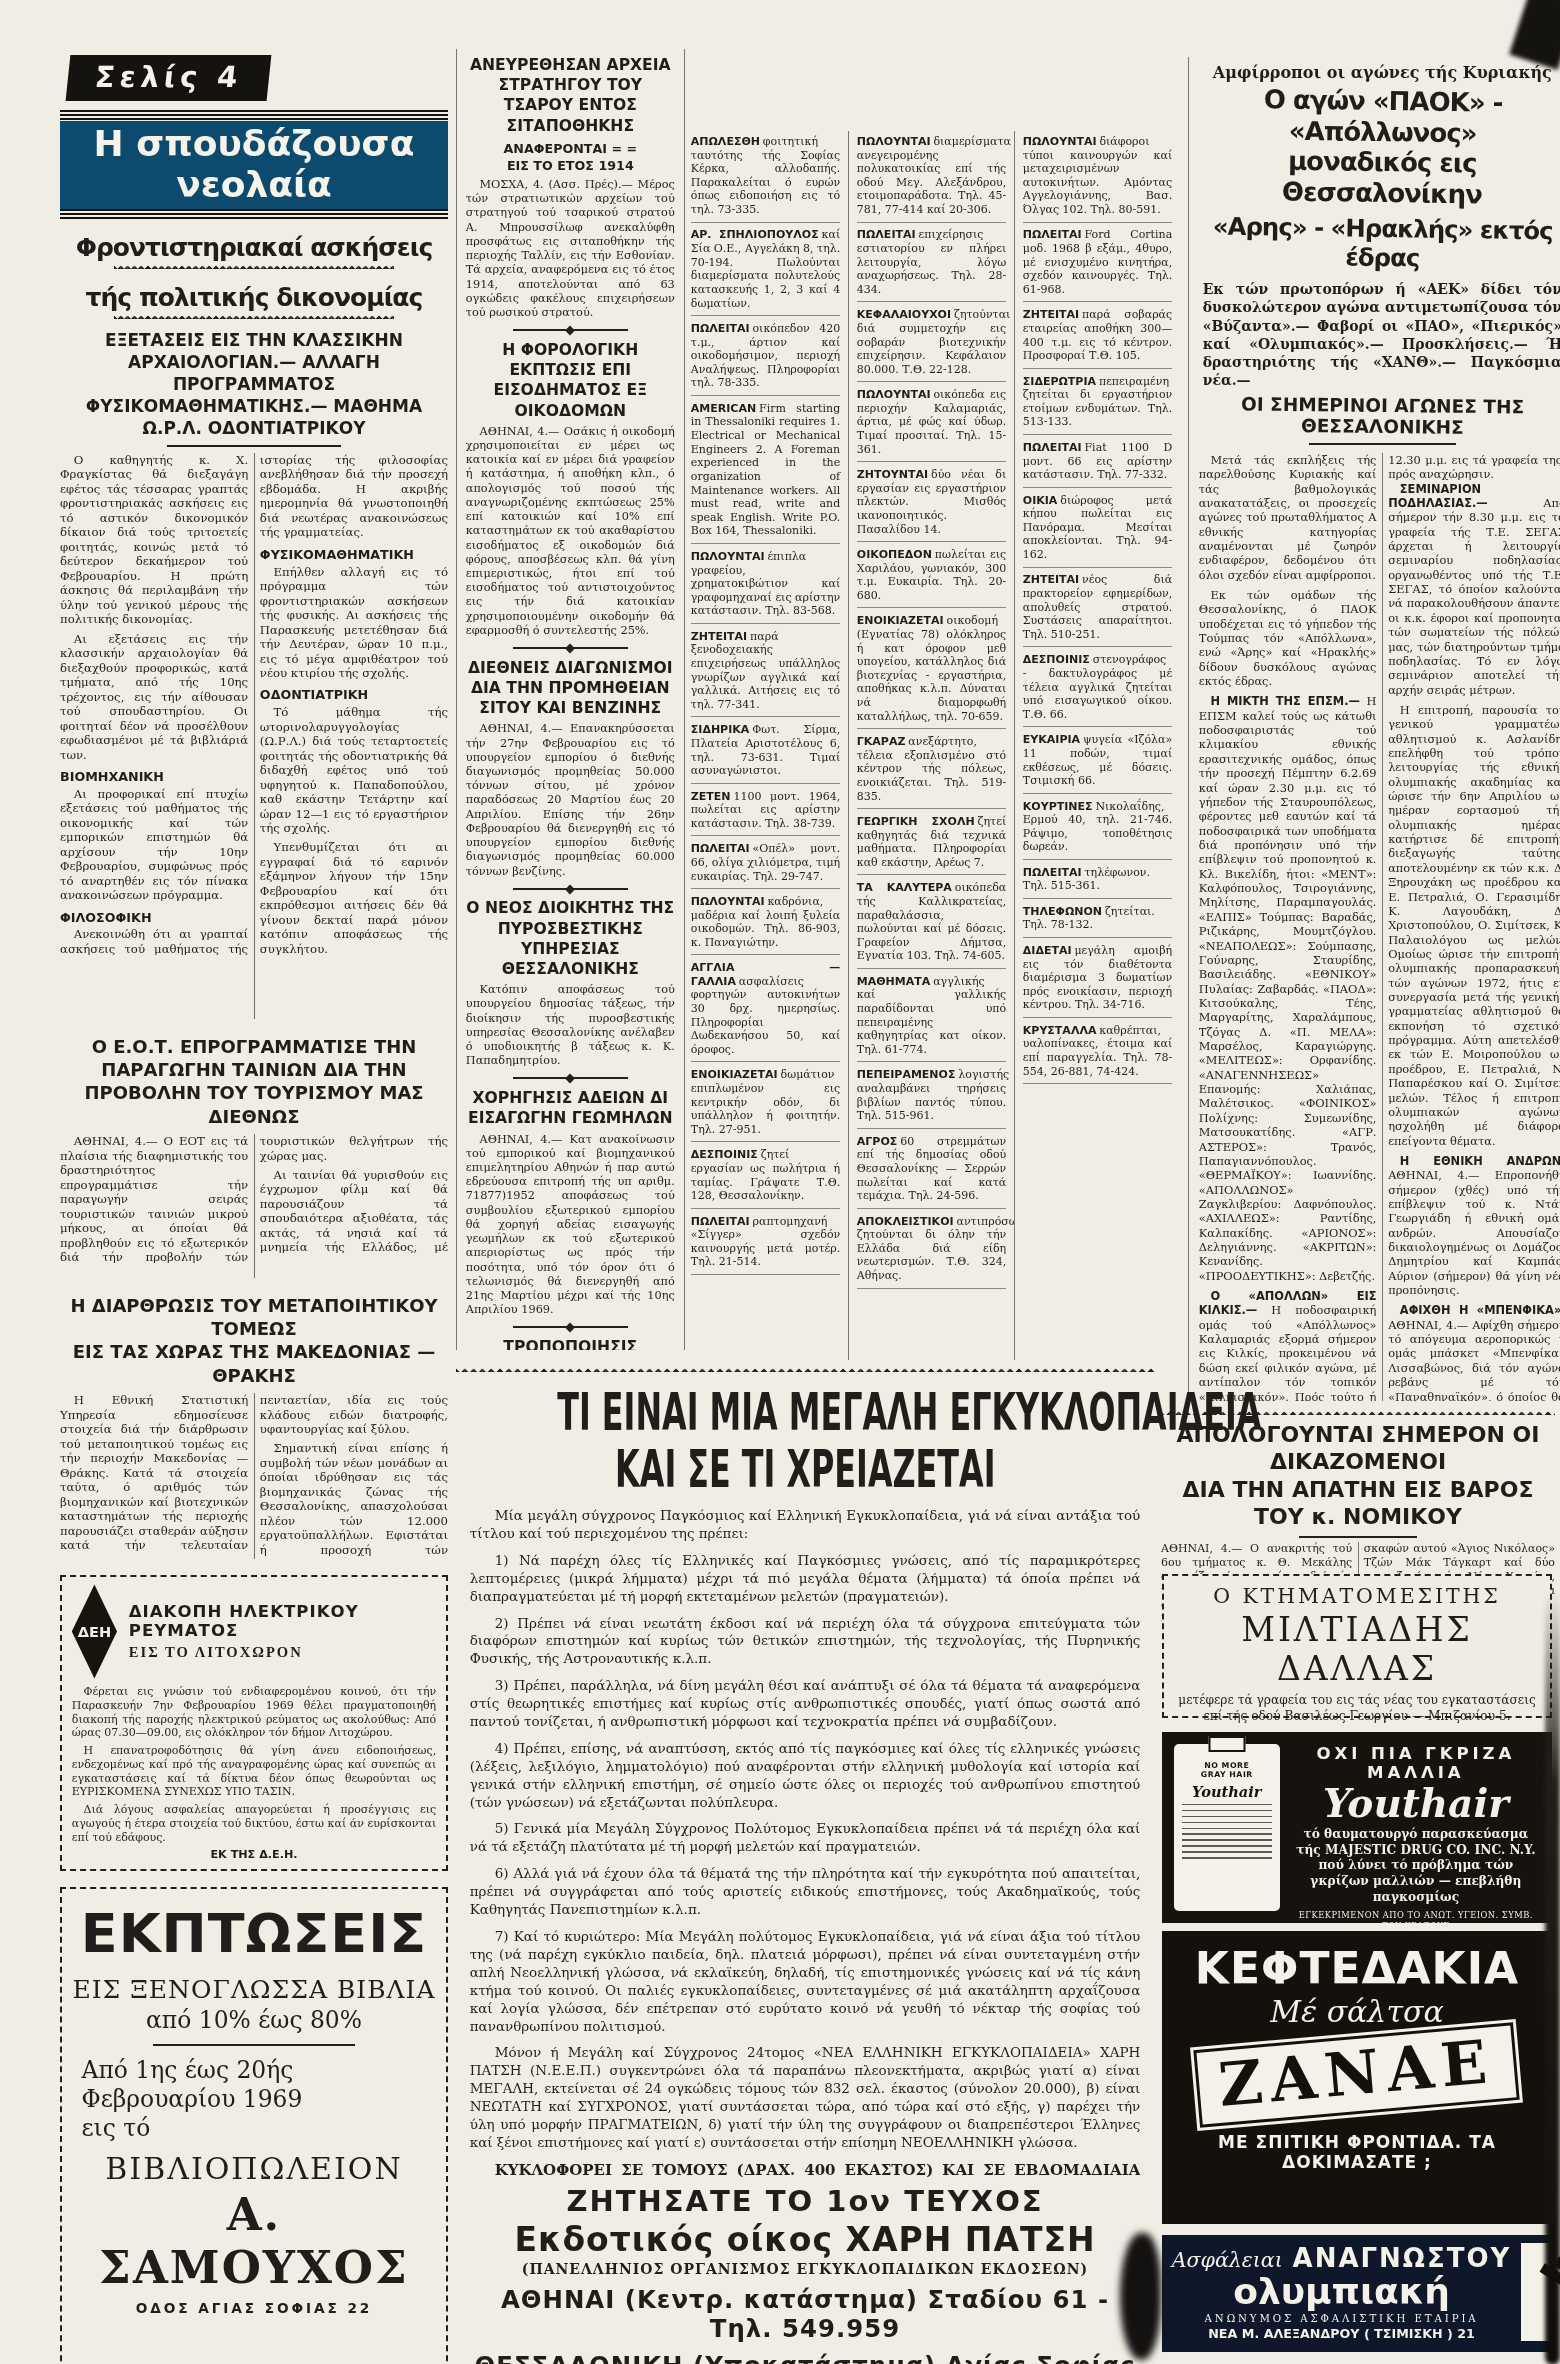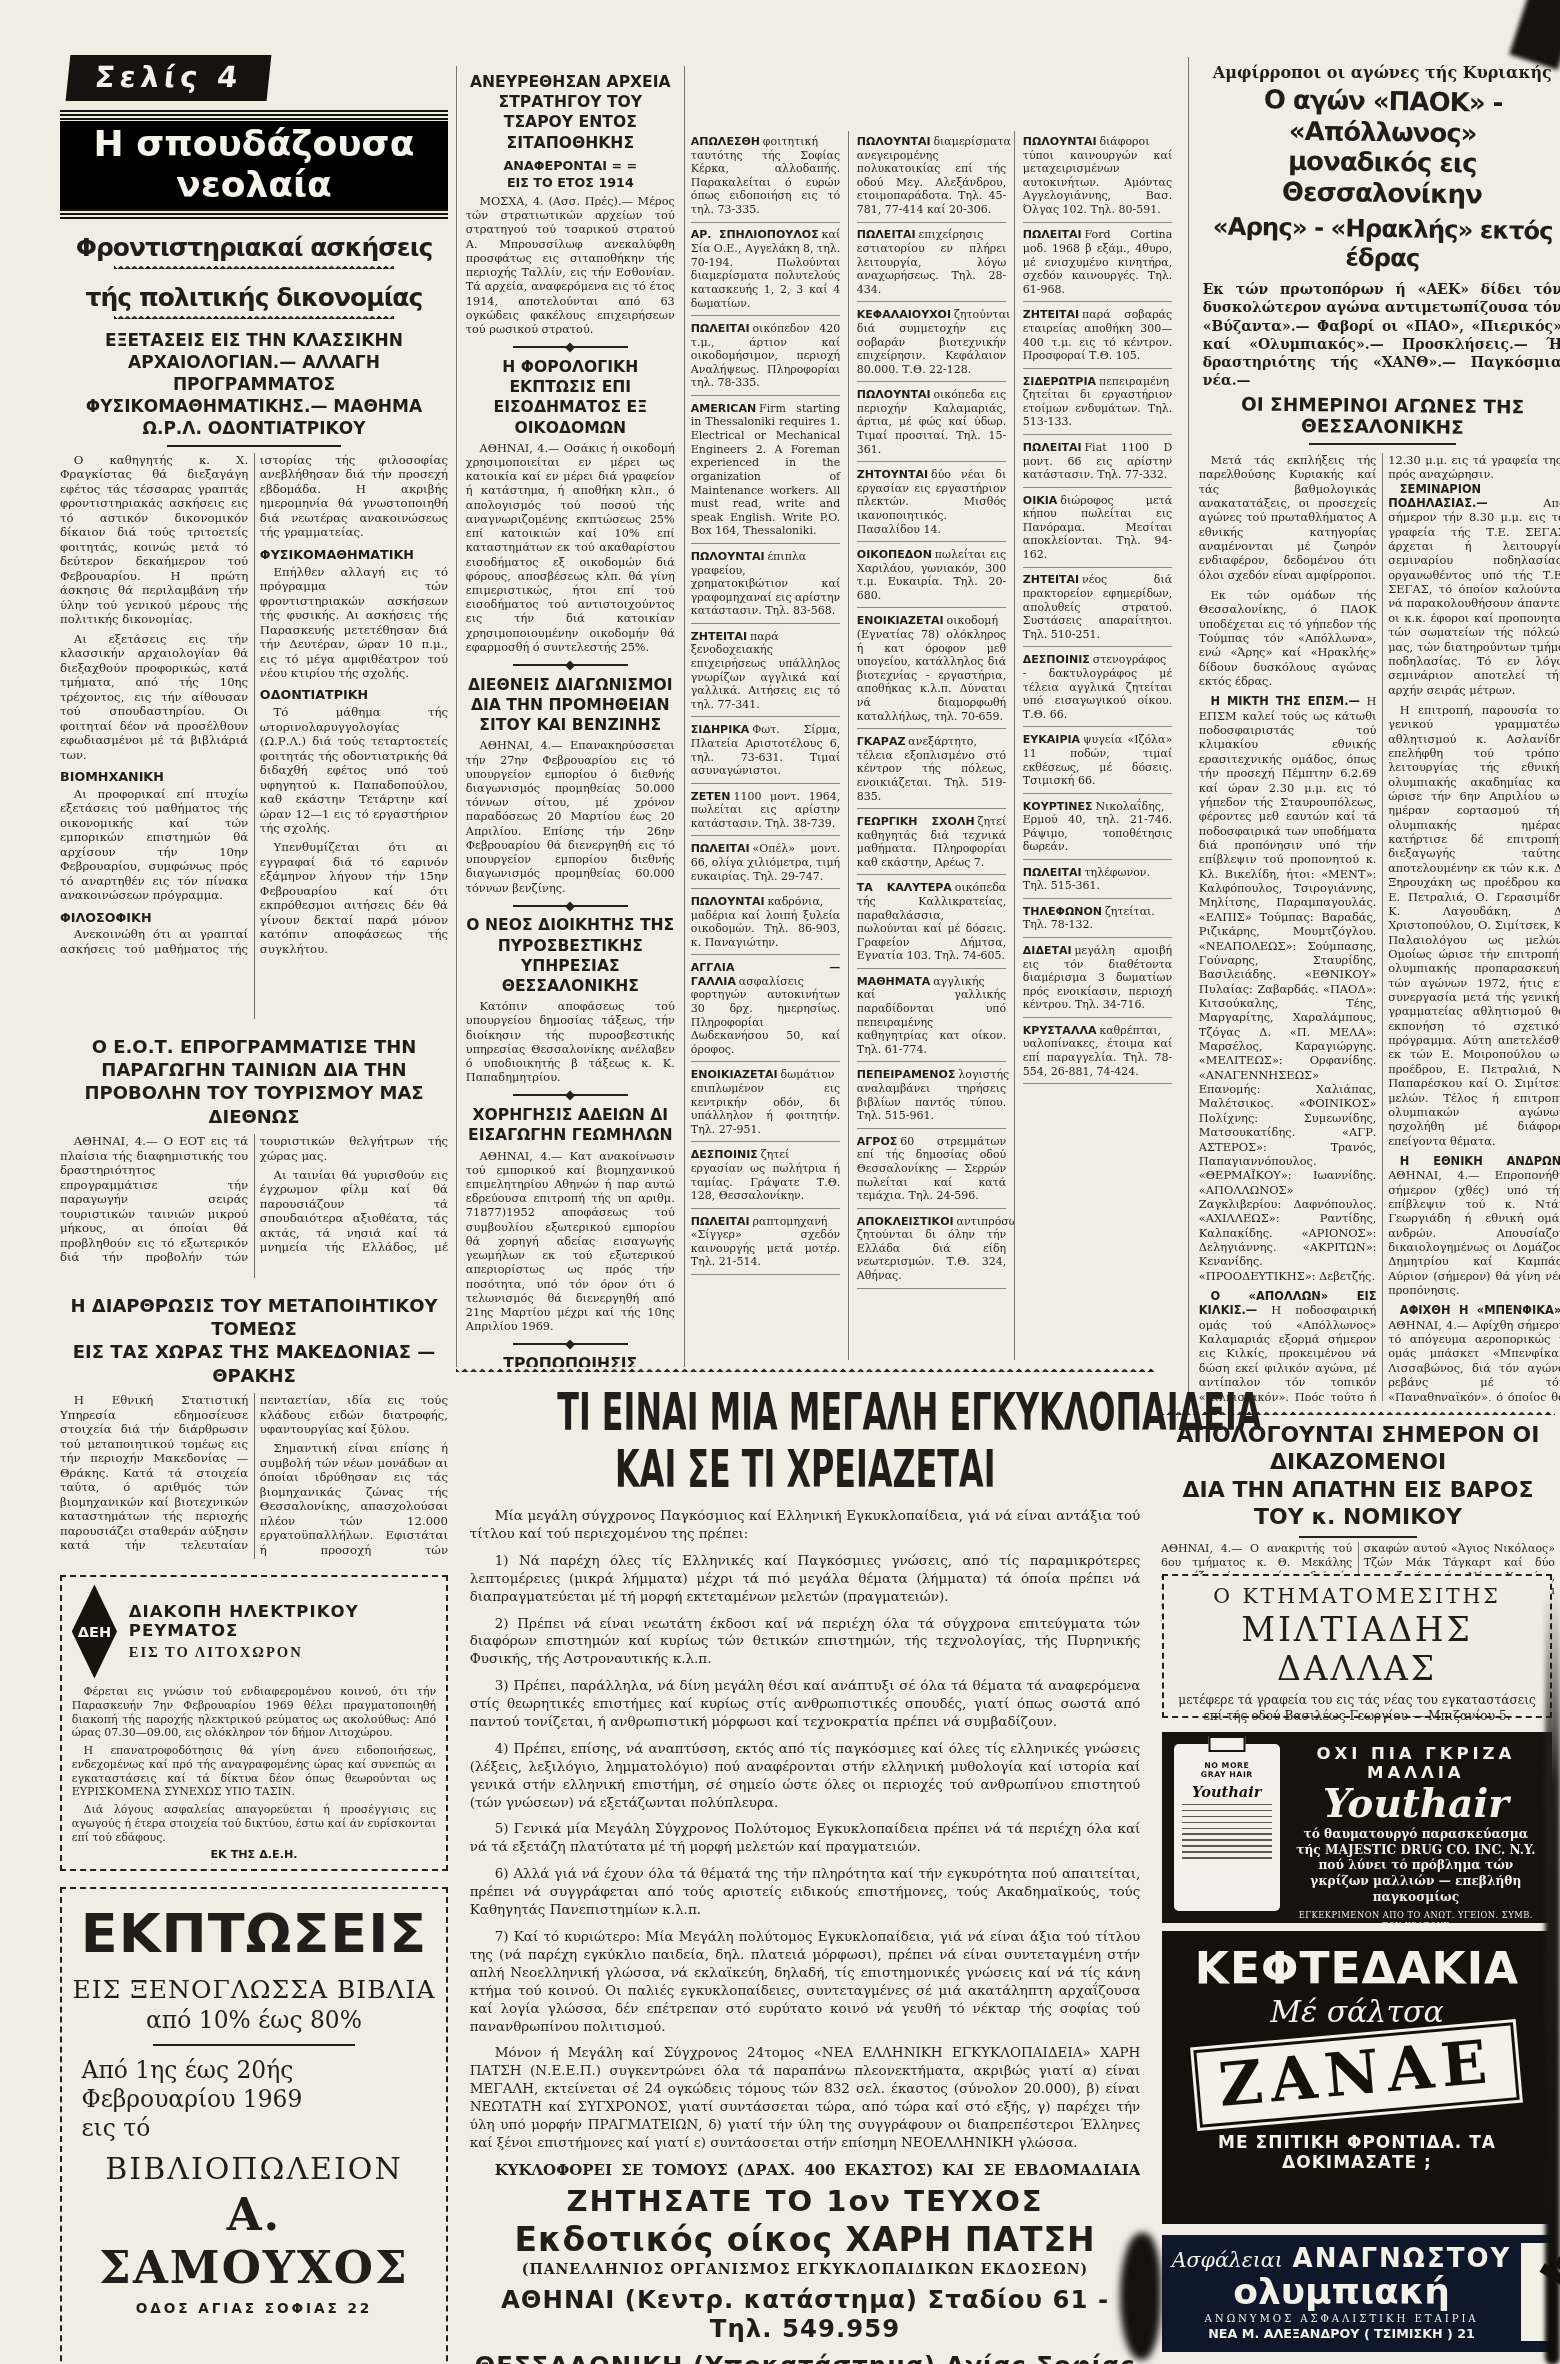--- a/index.html
+++ b/index.html
@@ -8,21 +8,21 @@
   .sans{font-family:"DejaVu Sans",sans-serif;}
   
   .zz{height:6.8px;background:
       linear-gradient(-45deg,#201e1b 3.9px,transparent 0),
       linear-gradient(45deg,#201e1b 3.9px,transparent 0);
       background-position:left top;background-repeat:repeat-x;background-size:8.8px 8.8px;}
   
   .left{position:absolute;left:60px;top:55px;width:388px;height:2310px;overflow:hidden;}
   .badge{display:inline-block;background:#151310;color:#f5f2ea;font-family:"DejaVu Sans",sans-serif;
          font-weight:700;font-size:29px;letter-spacing:4.9px;padding:4.9px 27px 6.8px;transform:skew(-6deg);margin-left:7.8px;}
-  .banner{margin-top:9.8px;background:#000000;color:#f6f3eb;text-align:center;}
+  .banner{margin-top:9.8px;background:#0c4a6e;color:#f6f3eb;text-align:center;}
   .banner::before,.banner::after{content:"";display:block;height:10.7px;
       background:repeating-linear-gradient(180deg,#151310 0 2px,#efece4 2px 3.9px);}
   .banner-text{font-family:"DejaVu Sans",sans-serif;font-weight:700;font-size:36px;padding:2px 0 3.9px;display:block;}
   .ltitle{font-family:"DejaVu Sans",sans-serif;font-weight:700;font-size:25px;text-align:center;
           margin:13.7px 0 2px;letter-spacing:-1px;white-space:nowrap;}
   .zz.small{width:72%;margin:2px auto 5.9px;height:4.9px;background-size:6.8px 6.8px;}
   .lsub{font-family:"DejaVu Sans",sans-serif;font-weight:700;font-size:17px;line-height:1.3;
         text-align:center;margin:9.8px 0 5.9px;}
   .rule-c{width:45%;margin:5.9px auto;border-top:2px solid #201e1b;}
   .body2{column-count:2;column-gap:11.7px;column-rule:1px solid #6f6b62;height:566px;overflow:hidden;
@@ -48,21 +48,21 @@
   .shop{border:2.9px dashed #201e1b;margin-top:15.6px;text-align:center;padding:13.7px 7.8px 9.8px;height:517px;}
   .shop-sale{font-family:"DejaVu Sans",sans-serif;font-weight:700;font-size:54px;letter-spacing:1px;}
   .shop-l1{font-size:25px;margin-top:9.8px;letter-spacing:1px;}
   .shop-l2{font-size:23.4px;margin-top:2px;}
   .shop-rule{width:55%;margin:9.8px auto;border-top:2px solid #201e1b;}
   .shop-period{font-size:23.4px;text-align:left;padding-left:11.7px;line-height:1.25;}
   .shop-type{font-size:30px;margin-top:7.8px;letter-spacing:2px;}
   .shop-name{font-size:45px;font-weight:700;letter-spacing:2px;margin-top:2px;}
   .shop-addr{font-family:"DejaVu Sans",sans-serif;font-weight:700;font-size:13.7px;letter-spacing:2.9px;margin-top:5.9px;}
   
-  .mid{position:absolute;left:456px;top:66px;width:209px;height:1301px;overflow:hidden;
+  .mid{position:absolute;left:456px;top:49px;width:209px;height:1301px;overflow:hidden;
        border-left:1px solid #7b766c;border-right:1px solid #7b766c;padding:0 8.8px;}
   .mh{font-family:"DejaVu Sans",sans-serif;font-weight:700;font-size:15.6px;line-height:1.3;text-align:center;margin:5.9px 0 3.9px;}
   .mk{font-family:"DejaVu Sans",sans-serif;font-weight:700;font-size:12.7px;text-align:center;margin:2px 0 3.9px;line-height:1.35;}
   .mb{font-size:11.3px;line-height:1.26;text-align:justify;}
   .mdiv{width:55%;margin:8.8px auto;border-top:2px solid #23211d;position:relative;}
   .mdiv::after{content:"";position:absolute;left:50%;top:-3.9px;width:6.8px;height:6.8px;background:#23211d;transform:translateX(-50%) rotate(45deg);}
   
   .cl-banner{position:absolute;left:683px;top:60px;width:497px;height:62px;background:#171411;
       display:flex;align-items:center;justify-content:center;}
   .cl-banner .hatch{position:absolute;inset:0;background:

